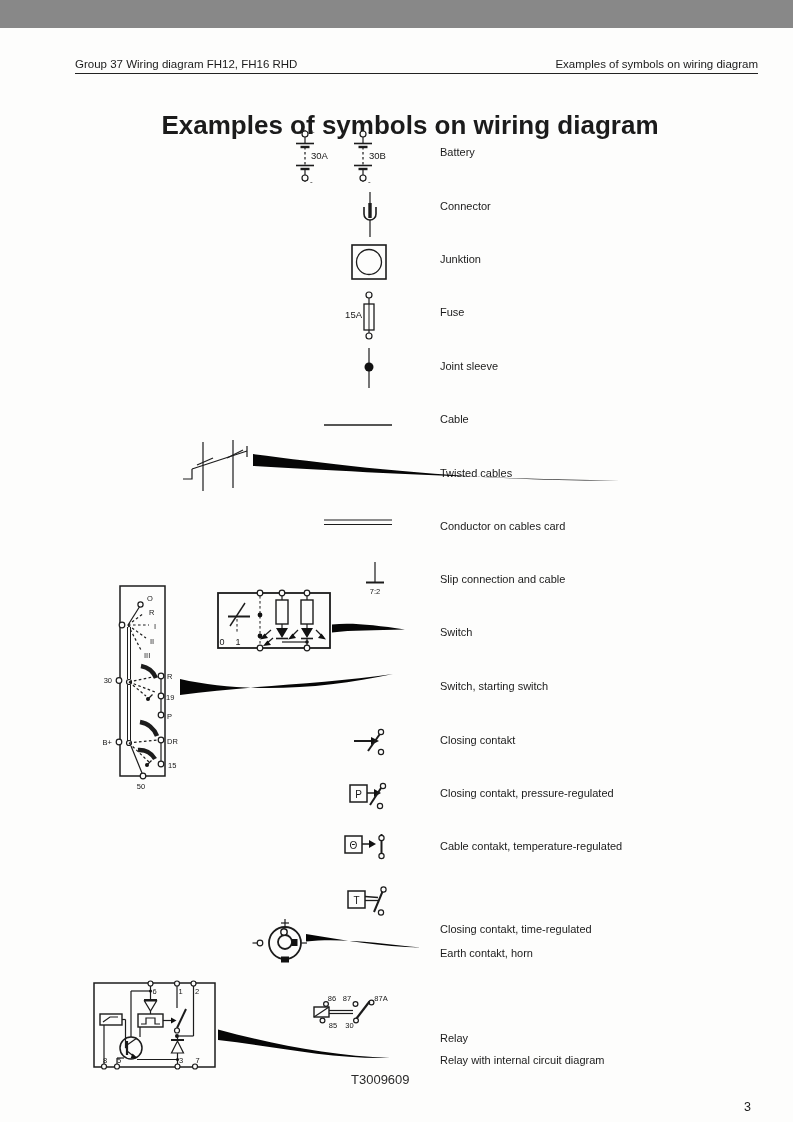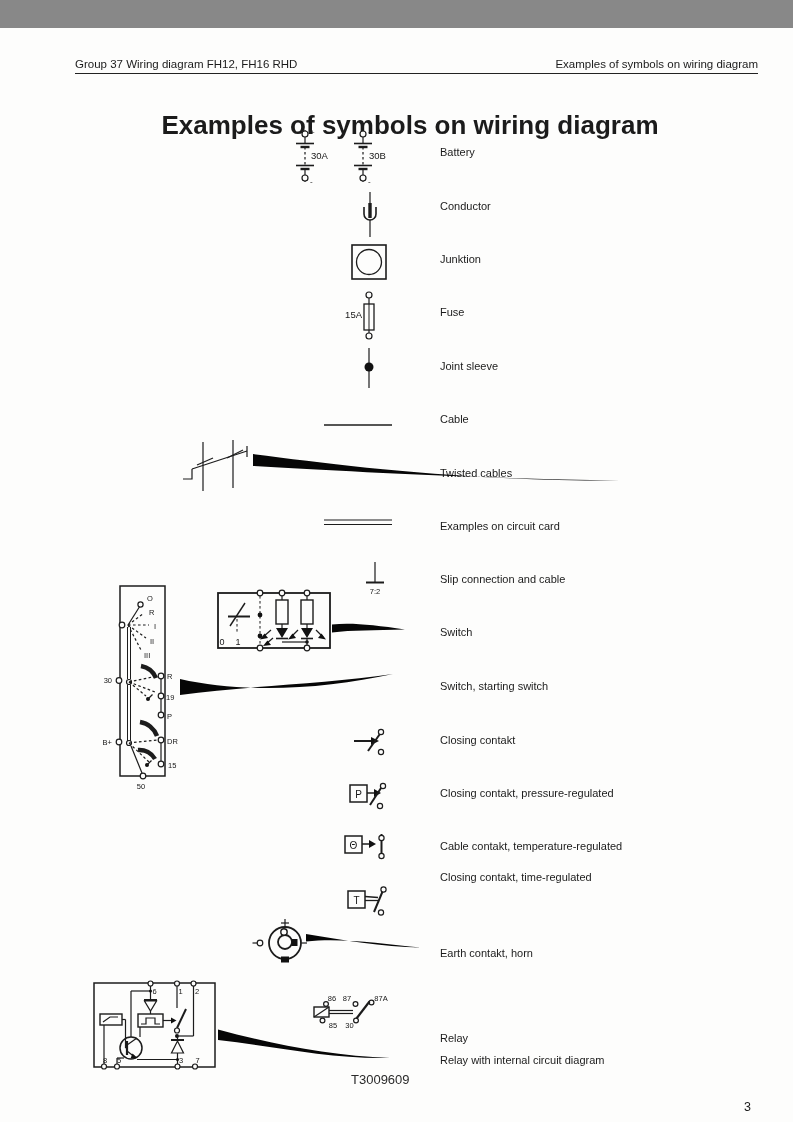--- a/index.html
+++ b/index.html
@@ -32,34 +32,34 @@
 
 <div class="page">
 
   <div class="hdr-left">Group 37 Wiring diagram FH12, FH16 RHD</div>
   <div class="hdr-right">Examples of symbols on wiring diagram</div>
   <div class="hdr-rule"></div>
 
   <h1 class="title">Examples of symbols on wiring diagram</h1>
 
   <div class="row-label" style="top:118px">Battery</div>
-  <div class="row-label" style="top:172px">Conductor</div>
+  <div class="row-label" style="top:172px">Connector</div>
   <div class="row-label" style="top:225px">Junktion</div>
   <div class="row-label" style="top:278px">Fuse</div>
   <div class="row-label" style="top:332px">Joint sleeve</div>
   <div class="row-label" style="top:385px">Cable</div>
   <div class="row-label" style="top:439px">Twisted cables</div>
-  <div class="row-label" style="top:492px">Examples on circuit card</div>
+  <div class="row-label" style="top:492px">Conductor on cables card</div>
   <div class="row-label" style="top:545px">Slip connection and cable</div>
   <div class="row-label" style="top:598px">Switch</div>
   <div class="row-label" style="top:652px">Switch, starting switch</div>
   <div class="row-label" style="top:706px">Closing contakt</div>
   <div class="row-label" style="top:759px">Closing contakt, pressure-regulated</div>
   <div class="row-label" style="top:812px">Cable contakt, temperature-regulated</div>
-  <div class="row-label" style="top:843px">Closing contakt, time-regulated</div>
+  <div class="row-label" style="top:895px">Closing contakt, time-regulated</div>
   <div class="row-label" style="top:919px">Earth contakt, horn</div>
   <div class="row-label" style="top:1004px">Relay</div>
   <div class="row-label" style="top:1026px">Relay with internal circuit diagram</div>
 
   <div class="figref">T3009609</div>
   <div class="pageno">3</div>
 
   <svg class="art" width="793" height="1122" viewBox="0 0 793 1122">
 
     <g>

